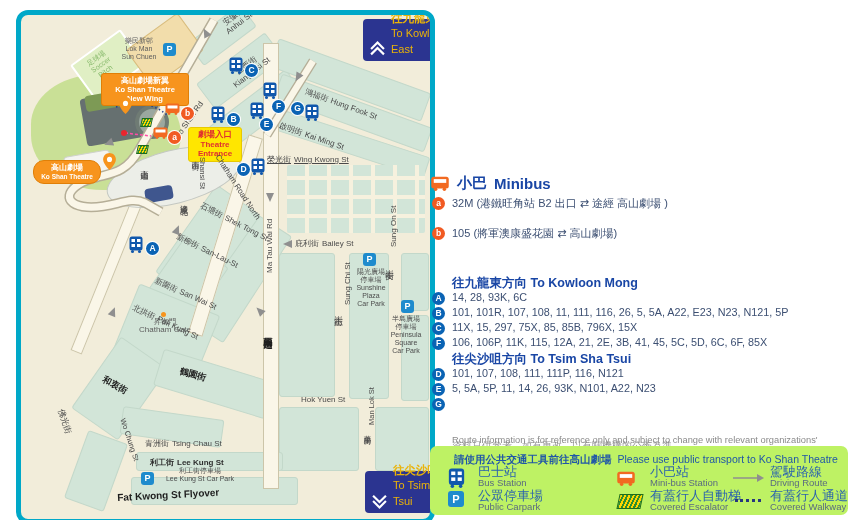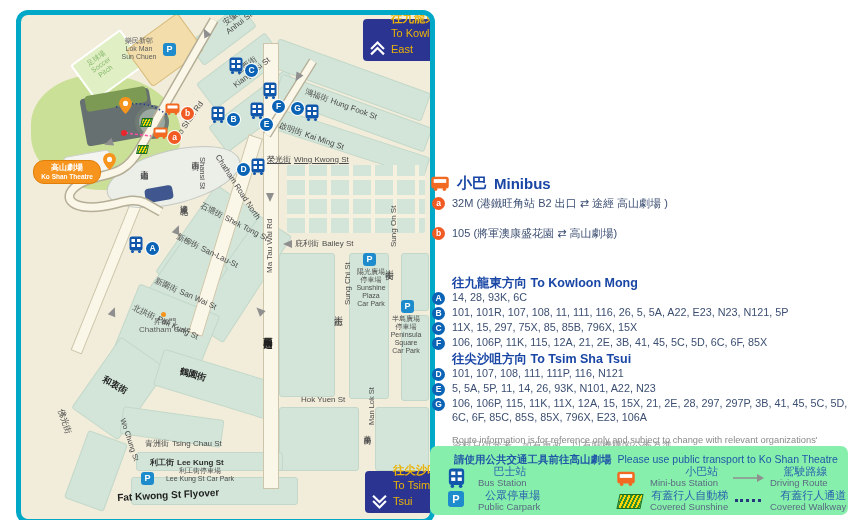--- a/index.html
+++ b/index.html
@@ -53,25 +53,25 @@
   .mrow{position:absolute;left:0;right:0;font-size:11px;color:#3c4f72;padding-left:22px;line-height:13px;}
   .mrow .lc{left:2px;}
   .lc{position:absolute;top:0;width:13px;height:13px;border-radius:50%;background:#0a63b4;color:#fff;
       font-size:8.5px;font-weight:bold;text-align:center;line-height:13px;}
   .lc.orange{background:#f15a22;}
   .sub{position:absolute;left:38px;right:0;font-size:11px;color:#3c4f72;}
   .dirhead{position:absolute;left:22px;font-size:12.5px;font-weight:bold;color:#1946a5;}
   .route-row{position:absolute;left:0;right:0;padding-left:22px;font-size:10.8px;color:#3c4f72;line-height:13.5px;}
   .route-row .lc{left:2px;top:1px;}
   .disc{position:absolute;left:22px;right:0;color:#979797;}
-  .legend{position:absolute;left:0;top:446px;width:418px;height:69px;background:#86efac;border-radius:7px;box-sizing:border-box;}
+  .legend{position:absolute;left:0;top:446px;width:418px;height:69px;background:#bef264;border-radius:7px;box-sizing:border-box;}
   .leg-title{position:absolute;left:24px;top:7px;font-size:10.5px;color:#2057a7;white-space:nowrap;}
   .leg-title .zh{font-weight:bold;margin-right:6px;}
   .leg-item{position:absolute;}
-  .leg-item .zh{display:block;font-size:11px;color:#2b64ad;line-height:11px;text-align:right;}
+  .leg-item .zh{display:block;font-size:13px;color:#2b64ad;line-height:11px;}
   .leg-item .en{display:block;font-size:9.5px;color:#5a6b80;line-height:11px;}
   .leg-p{width:16px;height:16px;background:#1e8bcd;border-radius:3px;color:#fff;font-weight:bold;
       font-size:11px;text-align:center;line-height:16px;}
   .leg-esc{width:22px;height:13px;border:1px solid #1d6b1d;transform:skewX(-12deg);
       background:repeating-linear-gradient(105deg,#ffd400 0 2px,#2f8f2f 2px 4px);}
   .leg-walk{width:26px;height:0;border-top:3px dotted #27377e;margin-top:5px;}
 </style>
 </head>
 <body>
 
@@ -165,23 +165,33 @@
       <div class="small-label" style="left:96px;top:22px;width:44px;">
         <span>樂民新邨</span>
           <span>Lok Man</span>
           <span>Sun Chuen</span>
       </div>
       <div class="small-label" style="left:60px;top:38px;width:40px;transform:rotate(-36deg);color:#86b96a;">
         <span>足球場</span>
           <span>Soccer</span>
           <span>Pitch</span>
       </div>
+      <div class="obox" style="left:80px;top:58px;width:82px;">
+        <span style="font-size:8px;">高山劇場新翼</span>
+        <span>Ko Shan Theatre</span>
+        <span>New Wing</span>
+      </div>
       <div class="obox" style="left:12px;top:145px;width:62px;border-radius:11px;">
         <span style="font-size:8px;">高山劇場</span>
         <span style="font-size:6.5px;">Ko Shan Theatre</span>
+      </div>
+      <div class="ybox" style="left:167px;top:112px;width:46px;">
+        <span style="font-size:8.5px;">劇場入口</span>
+        <span>Theatre</span>
+        <span>Entrance</span>
       </div>
       <div class="small-label" style="left:104px;top:303px;width:80px;">
         <span style="font-size:7.5px;">昇御門</span>
         <span style="font-size:8px;">Chatham Gate</span>
       </div>
       <div class="bldg" style="left:140px;top:297px;width:5px;height:5px;background:#f7941d;"></div>
       <div class="small-label" style="left:326px;top:253px;width:48px;color:#4c4c4c;">
         <span>陽光廣場</span>
           <span>停車場</span>
         <span>Sunshine</span>
@@ -388,21 +398,20 @@
     <div class="route-row" style="top:367px;">
       <span class="lc">D</span>
       <span>101, 107, 108, 111, 111P, 116, N121</span>
     </div>
     <div class="route-row" style="top:382px;">
       <span class="lc">E</span>
       <span>5, 5A, 5P, 11, 14, 26, 93K, N101, A22, N23</span>
     </div>
     <div class="route-row" style="top:397px;">
       <span class="lc">G</span>
-      <span>106, 106P, 115, 11K, 11X, 12A, 15, 15X, 21, 2E, 28, 297, 297P, 3B, 41, 45, 5C, 5D, 6C, 6F, 85C, 85S, 85X, 796X, E23, 106A</span>
     </div>
 
     <div class="disc" style="top:439px;font-size:10px;">資料只供參考，如有更改，以有關機構的公佈為準。</div>
     <div class="disc" style="top:435px;font-size:9.3px;color:#8a8a8a;">Route information is for reference only and subject to change with relevant organizations' announcement.</div>
 
     <div class="legend">
       <div class="leg-title">
         <span class="zh">請使用公共交通工具前往高山劇場</span><span class="en">Please use public transport to Ko Shan Theatre</span>
       </div>
 
@@ -442,21 +451,21 @@
 
       <span class="leg-item leg-p" style="left:18px;top:45px;">P</span>
       <div class="leg-item" style="left:48px;top:44px;">
         <span class="zh">公眾停車場</span>
           <span class="en">Public Carpark</span>
       </div>
 
       <div class="leg-item leg-esc" style="left:188px;top:48px;"></div>
       <div class="leg-item" style="left:220px;top:44px;">
         <span class="zh">有蓋行人自動梯</span>
-          <span class="en">Covered Sunshine</span>
+          <span class="en">Covered Escalator</span>
       </div>
 
       <div class="leg-item leg-walk" style="left:305px;top:48px;"></div>
       <div class="leg-item" style="left:340px;top:44px;">
         <span class="zh">有蓋行人通道</span>
           <span class="en">Covered Walkway</span>
       </div>
     </div>
   </div>
 </div>

